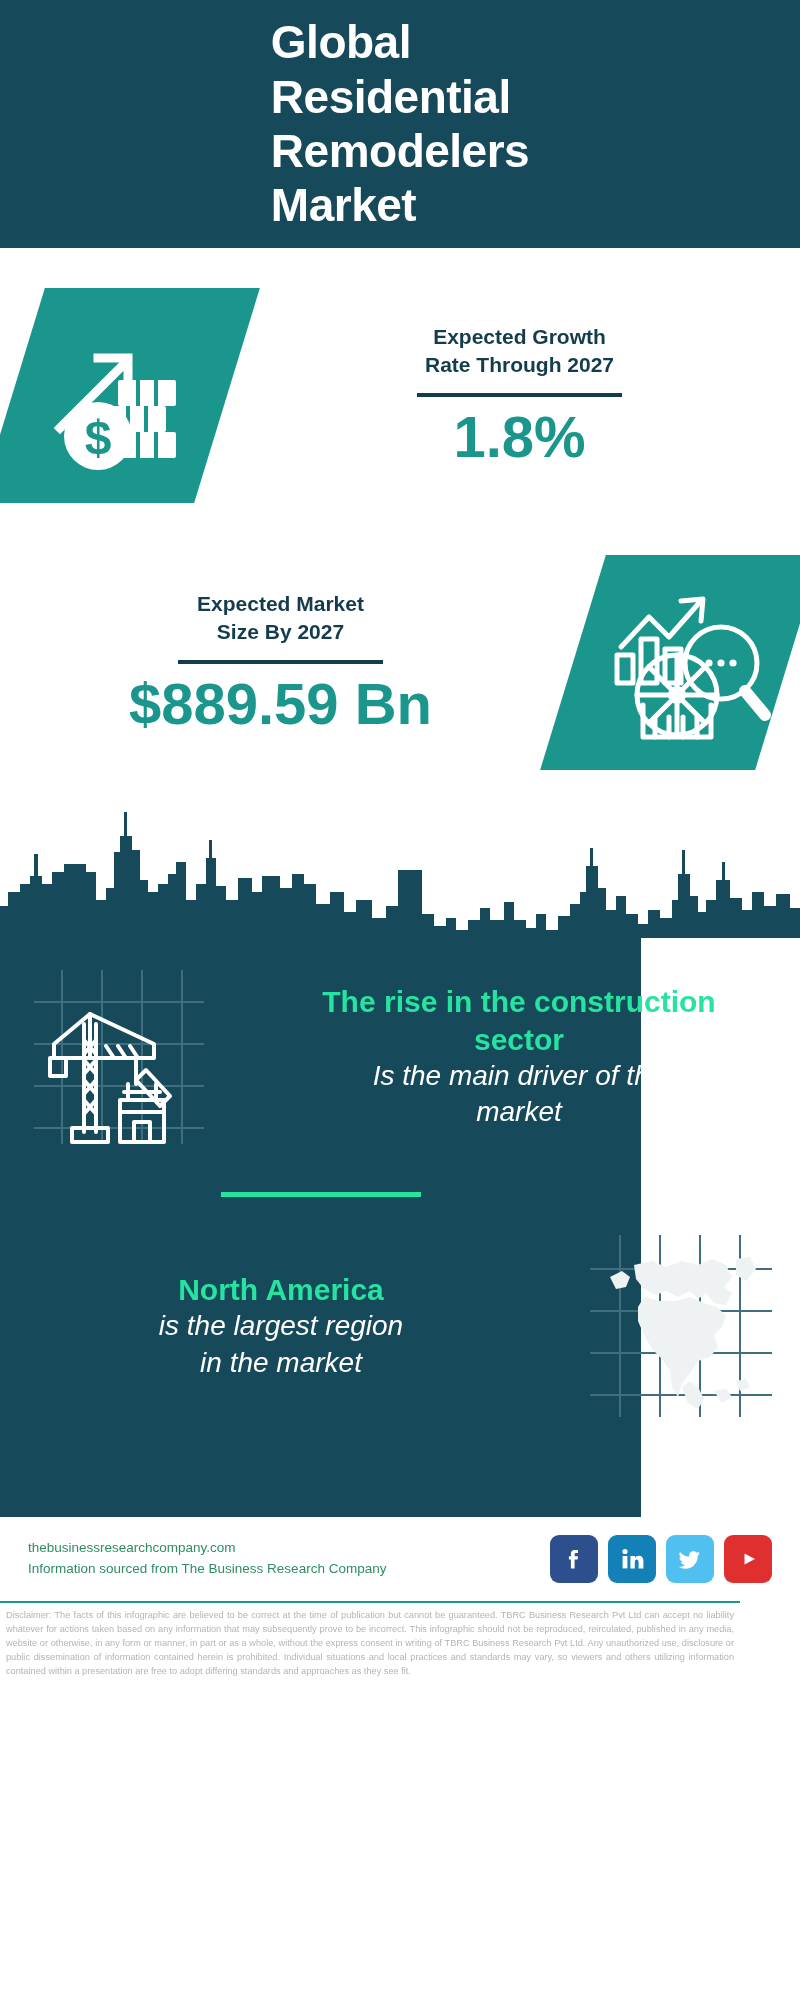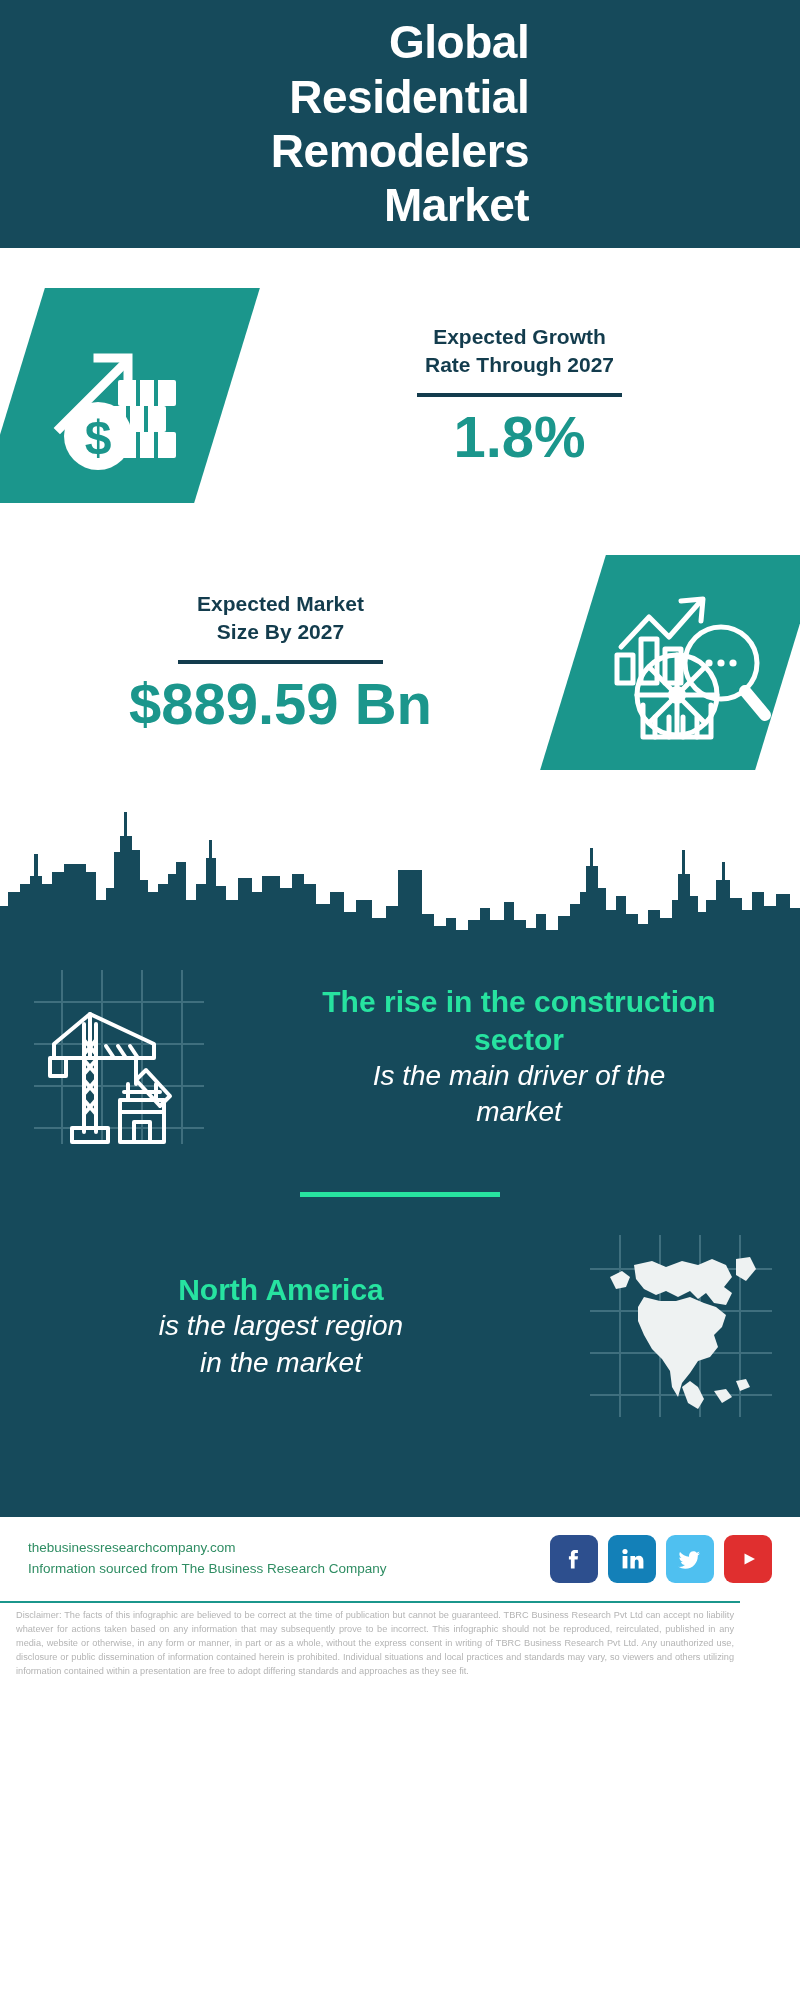--- a/index.html
+++ b/index.html
@@ -12,21 +12,21 @@
 
   
   .header {
     width:800px; height:248px;
     background:#164a5b;
     display:flex; align-items:center; justify-content:center;
   }
   .header-title {
     color:#ffffff;
     font-size:46px; font-weight:bold; line-height:1.18;
-    text-align:right; letter-spacing:-0.5px;
+    text-align:left; letter-spacing:-0.5px;
     white-space:pre-line;
   }
 
   
   .white-zone { width:800px; background:#ffffff; position:relative; }
 
   .stat-row { display:flex; align-items:center; width:800px; }
   .stat-row.rev { flex-direction:row-reverse; }
 
   .badge {
@@ -51,21 +51,21 @@
   }
   .stat-value {
     color:#1b968c; font-size:58px; font-weight:bold; line-height:1.05;
   }
 
   
   .skyline { display:block; width:800px; height:150px; margin-top:18px; }
 
   
   .dark-zone {
-    width:800px; background:#164a5b;
+    width:641px; background:#164a5b;
     position:relative; padding-bottom:10px;
   }
 
   .info-row { display:flex; align-items:center; width:800px; }
   .info-row.rev { flex-direction:row-reverse; }
   .info-art { width:190px; height:190px; flex:0 0 190px; margin:0 24px; }
   .info-art svg { display:block; width:100%; height:100%; }
   .info-text { flex:1; padding:0 18px; text-align:center; }
   .hl {
     color:#27e3a0; font-size:30px; font-weight:bold; line-height:1.24;
@@ -91,21 +91,21 @@
     color:#2f8d63; font-size:13.5px; line-height:1.55;
   }
   .socials { display:flex; gap:10px; }
   .soc {
     width:48px; height:48px; border-radius:9px;
     display:flex; align-items:center; justify-content:center;
   }
   .soc svg { display:block; }
 
   .disclaimer {
-    width:740px; padding:6px 6px 0 16px;
+    width:740px; padding:6px 6px 0 6px;
     border-top:2px solid #1b968c;
     margin-top:6px;
   }
   .disclaimer p {
     color:#b4b4b4; font-size:9.2px; line-height:1.52;
     text-align:justify;
   }
 </style>
 </head>
 <body>

